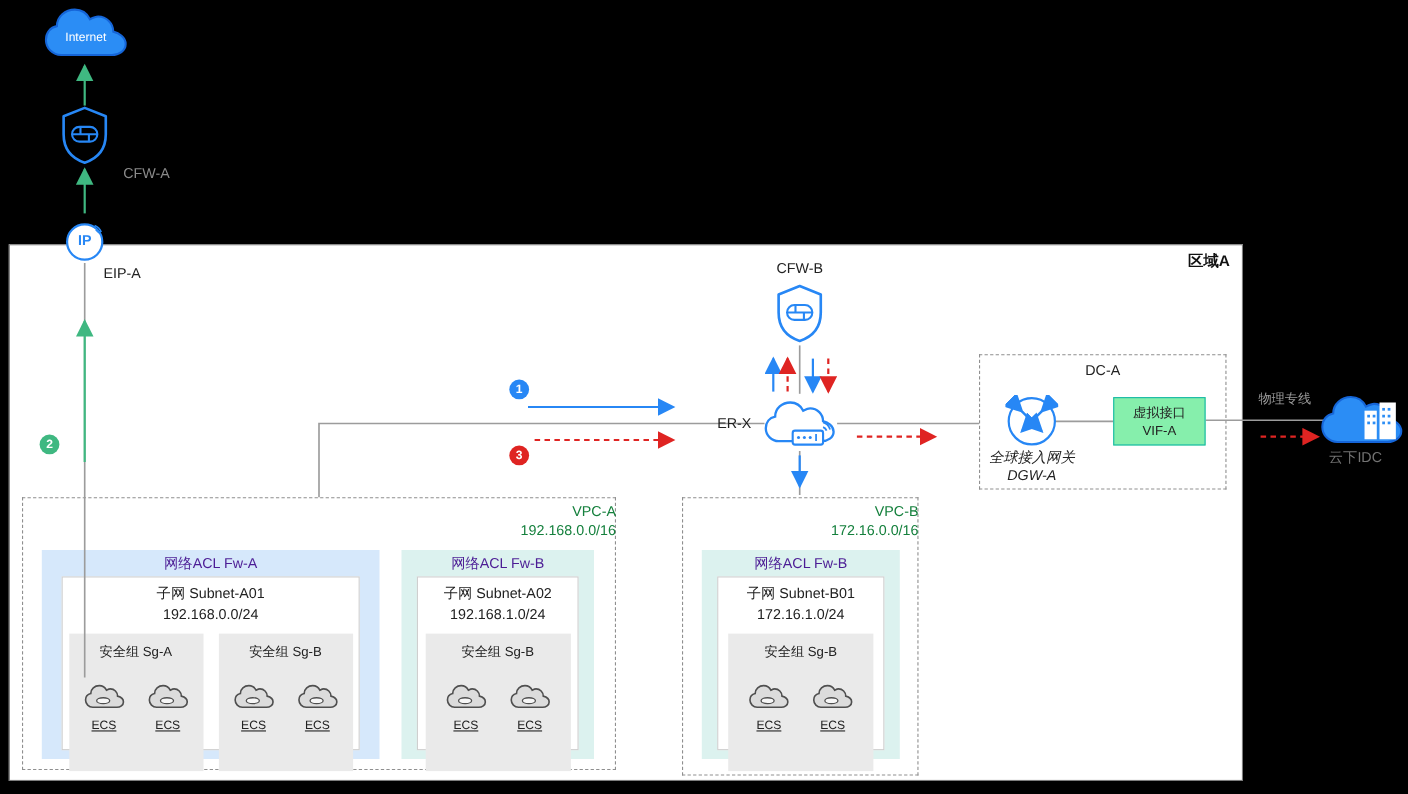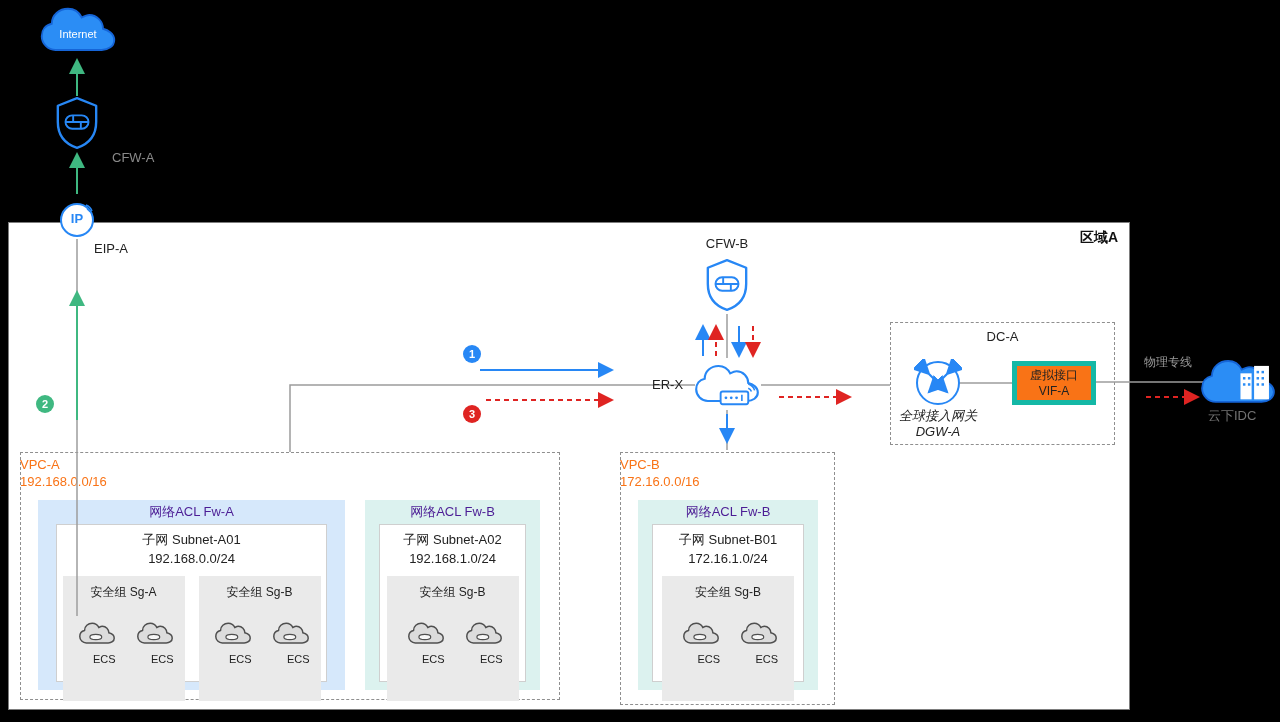--- a/index.html
+++ b/index.html
@@ -7,36 +7,36 @@
          font-family:"Liberation Sans",sans-serif;color:#222;}
   .region{position:absolute;left:8px;top:222px;width:1122px;height:488px;background:#fff;
           border:1px solid #7d7d7d;box-sizing:border-box;z-index:1;}
   .region-label{position:absolute;left:1080px;top:229px;font-size:14px;font-weight:700;color:#111;z-index:7;}
   .lines{position:absolute;left:0;top:0;z-index:5;pointer-events:none;}
   .icon{position:absolute;z-index:6;}
   .lbl{position:absolute;z-index:7;font-size:13px;color:#222;white-space:nowrap;}
   .badge{position:absolute;z-index:8;width:18px;height:18px;border-radius:50%;color:#fff;
          font-size:11px;font-weight:700;display:flex;align-items:center;justify-content:center;}
   .dashed-box{position:absolute;border:1px dashed #8f8f8f;box-sizing:border-box;z-index:3;background:transparent;}
-  .vpc-title{position:absolute;z-index:4;text-align:left;font-size:13px;color:#f97316;line-height:17px;}
+  .vpc-title{position:absolute;z-index:4;text-align:right;font-size:13px;color:#15803d;line-height:17px;}
   .acl{position:absolute;z-index:4;box-sizing:border-box;}
   .acl-h{height:24px;line-height:24px;text-align:center;font-size:13px;color:#4c1d95;}
   .subnet{background:#fff;border:1px solid #cfcfcf;box-sizing:border-box;text-align:center;height:158px;}
   .sname{font-size:13px;color:#222;margin-top:6px;}
   .scidr{font-size:13px;color:#222;margin-top:2px;}
   .sg-row{display:flex;justify-content:center;gap:14px;margin-top:10px;}
   .sg{background:#eaeaea;height:125px;width:122px;box-sizing:border-box;text-align:center;}
   .sg.single{width:132px;}
   .sg-label{font-size:12px;color:#222;padding-top:8px;}
   .ecs-row{display:flex;justify-content:center;gap:16px;margin-top:20px;}
-  .ecs{width:42px;text-align:right;}
+  .ecs{width:42px;text-align:center;text-decoration:underline;}
   .ecs-label{font-size:11px;color:#222;margin-top:2px;}
   .internet-text{position:absolute;left:0;right:0;top:23px;text-align:center;color:#fff;font-size:11px;}
   .ip-text{position:absolute;left:0;right:0;top:12px;text-align:center;color:#2787f5;font-size:13px;font-weight:700;}
-  .vif{position:absolute;z-index:6;background:#f97316;border:5px solid #14b8a6;box-sizing:border-box;
+  .vif{position:absolute;z-index:6;background:#86efac;border:1px solid #14b8a6;box-sizing:border-box;
        display:flex;flex-direction:column;align-items:center;justify-content:center;
        font-size:12px;color:#222;line-height:16px;}
   
   #internet-icon{left:38px;top:5px;width:80px;height:50px;}
   #cfw-a-icon{left:54px;top:96px;width:46px;height:54px;}
   #cfw-a-label{left:112px;top:150px;color:#8a8a8a;}
   #eip-icon{left:57px;top:199px;width:40px;height:40px;}
   #eip-label{left:94px;top:241px;}
   #cfw-b-label{left:700px;top:236px;width:54px;text-align:center;}
   #cfw-b-icon{left:704px;top:258px;width:46px;height:54px;}

